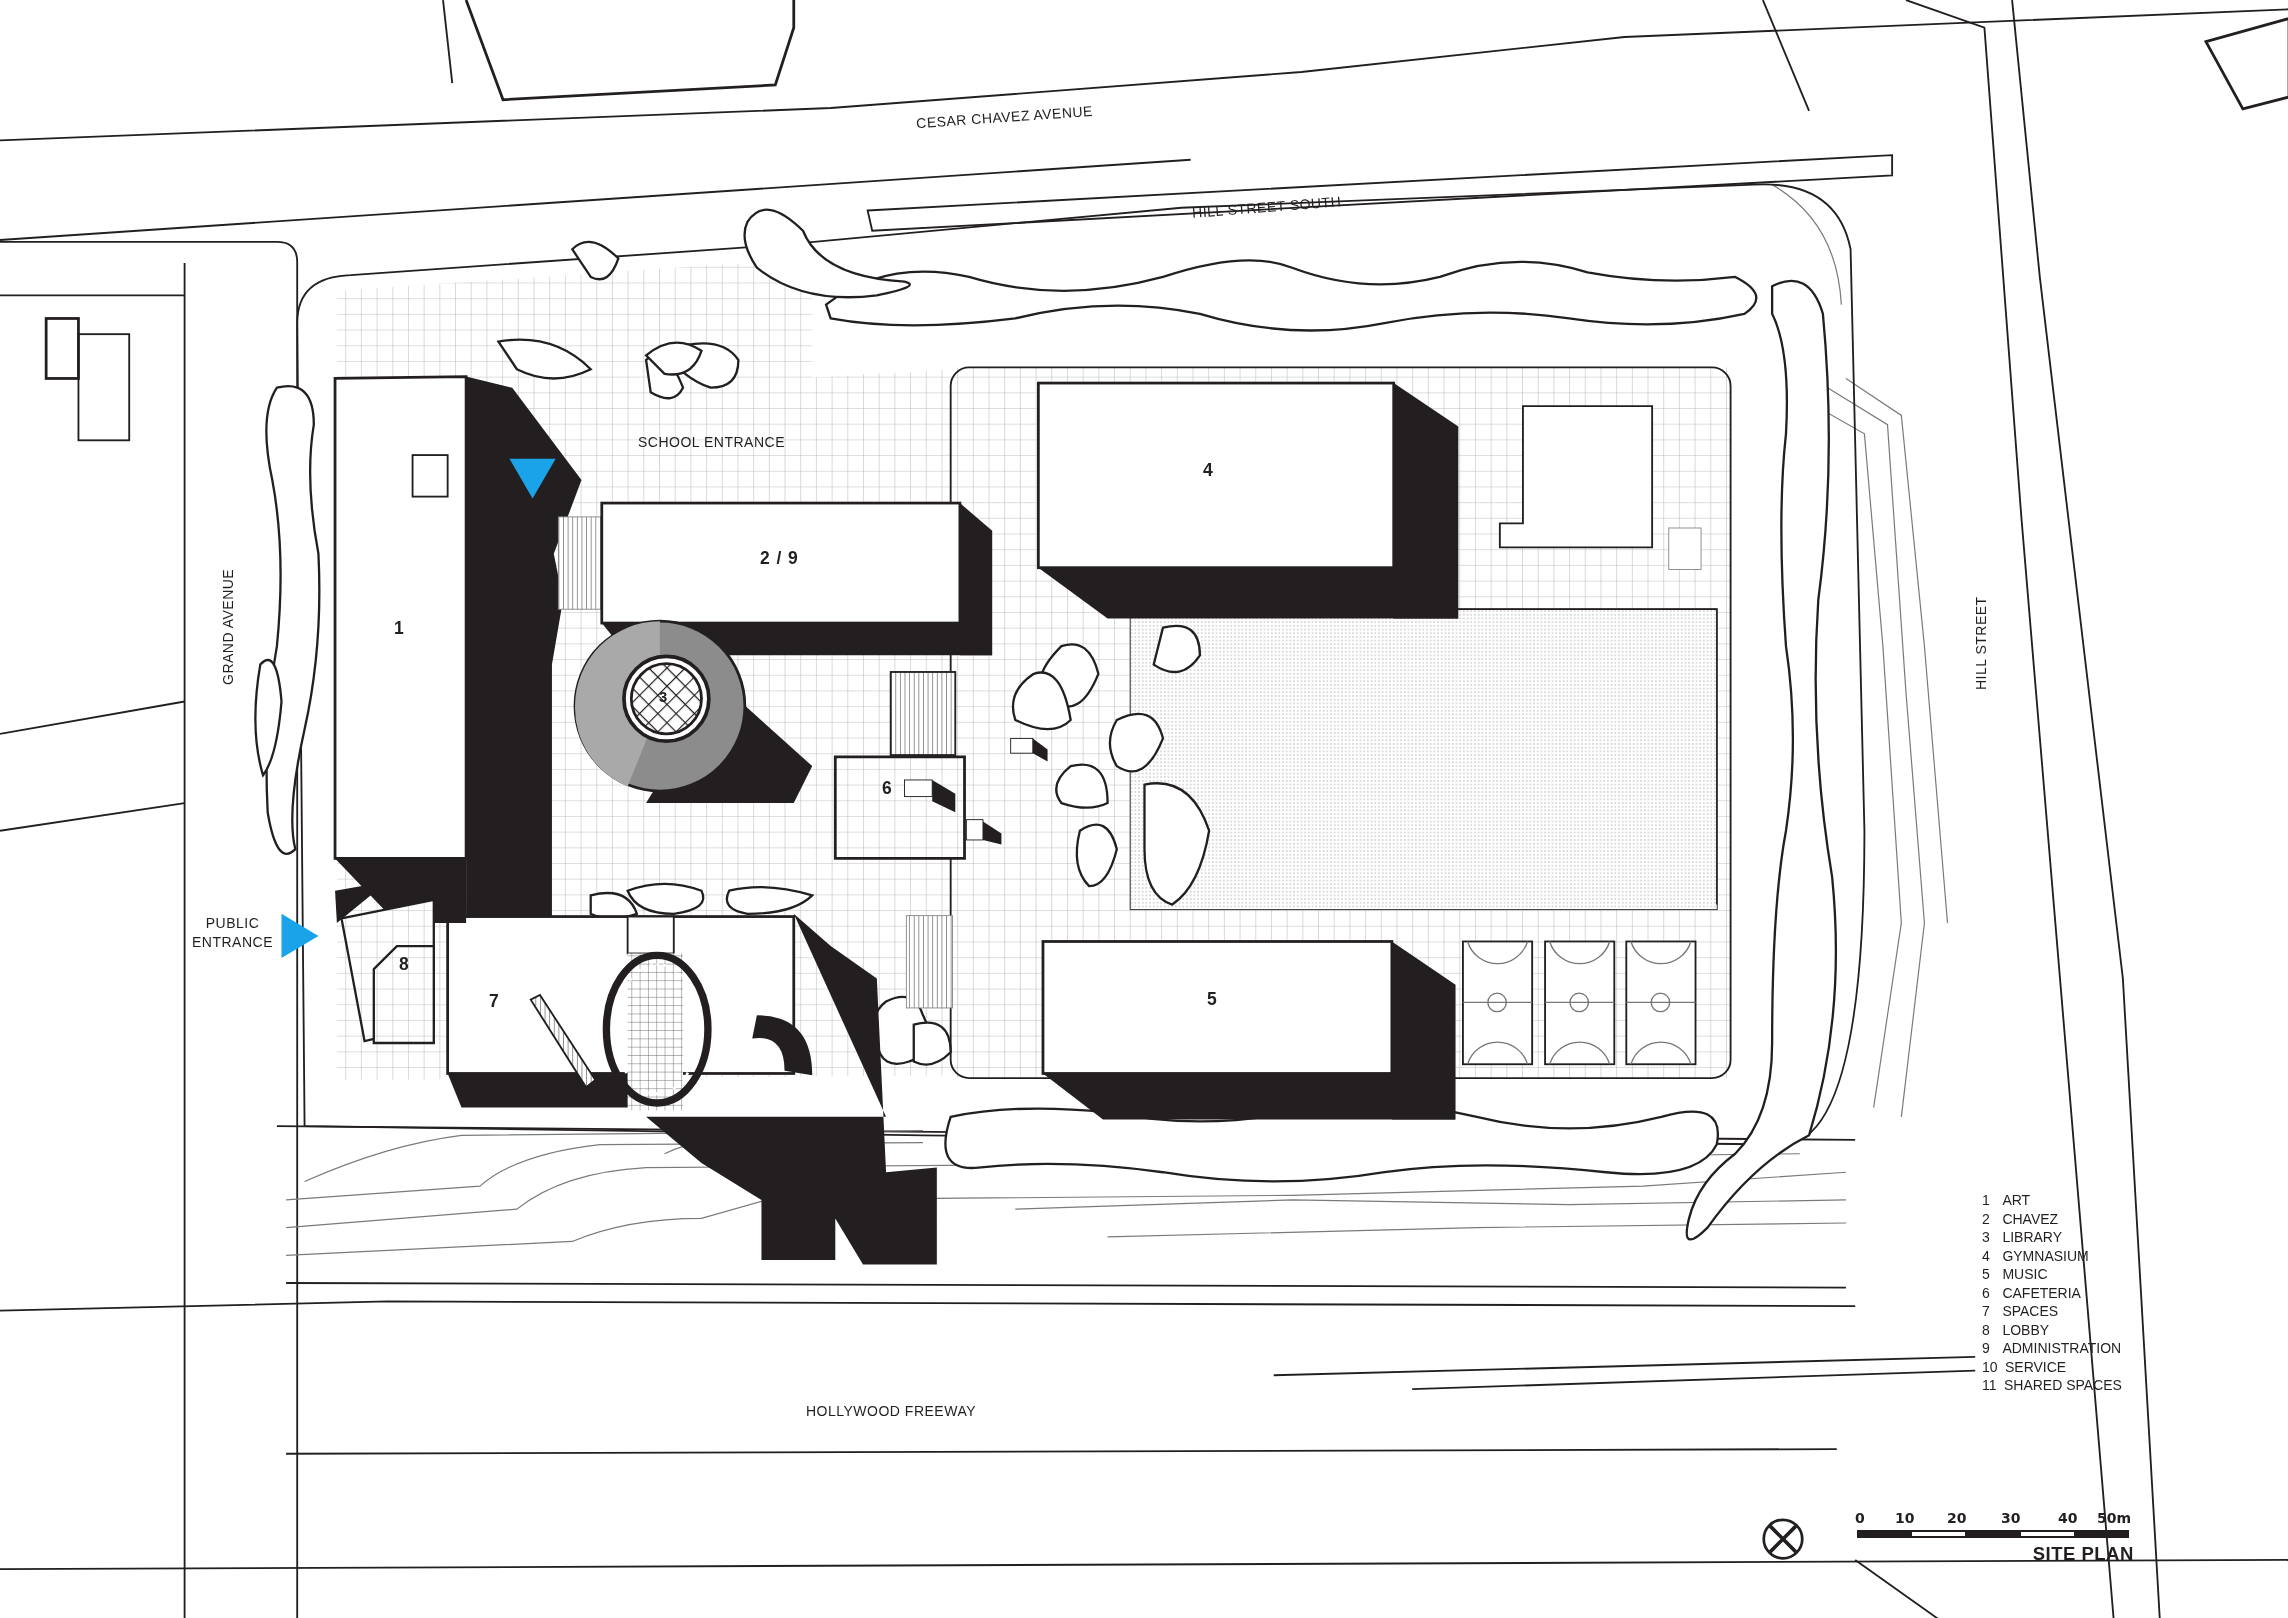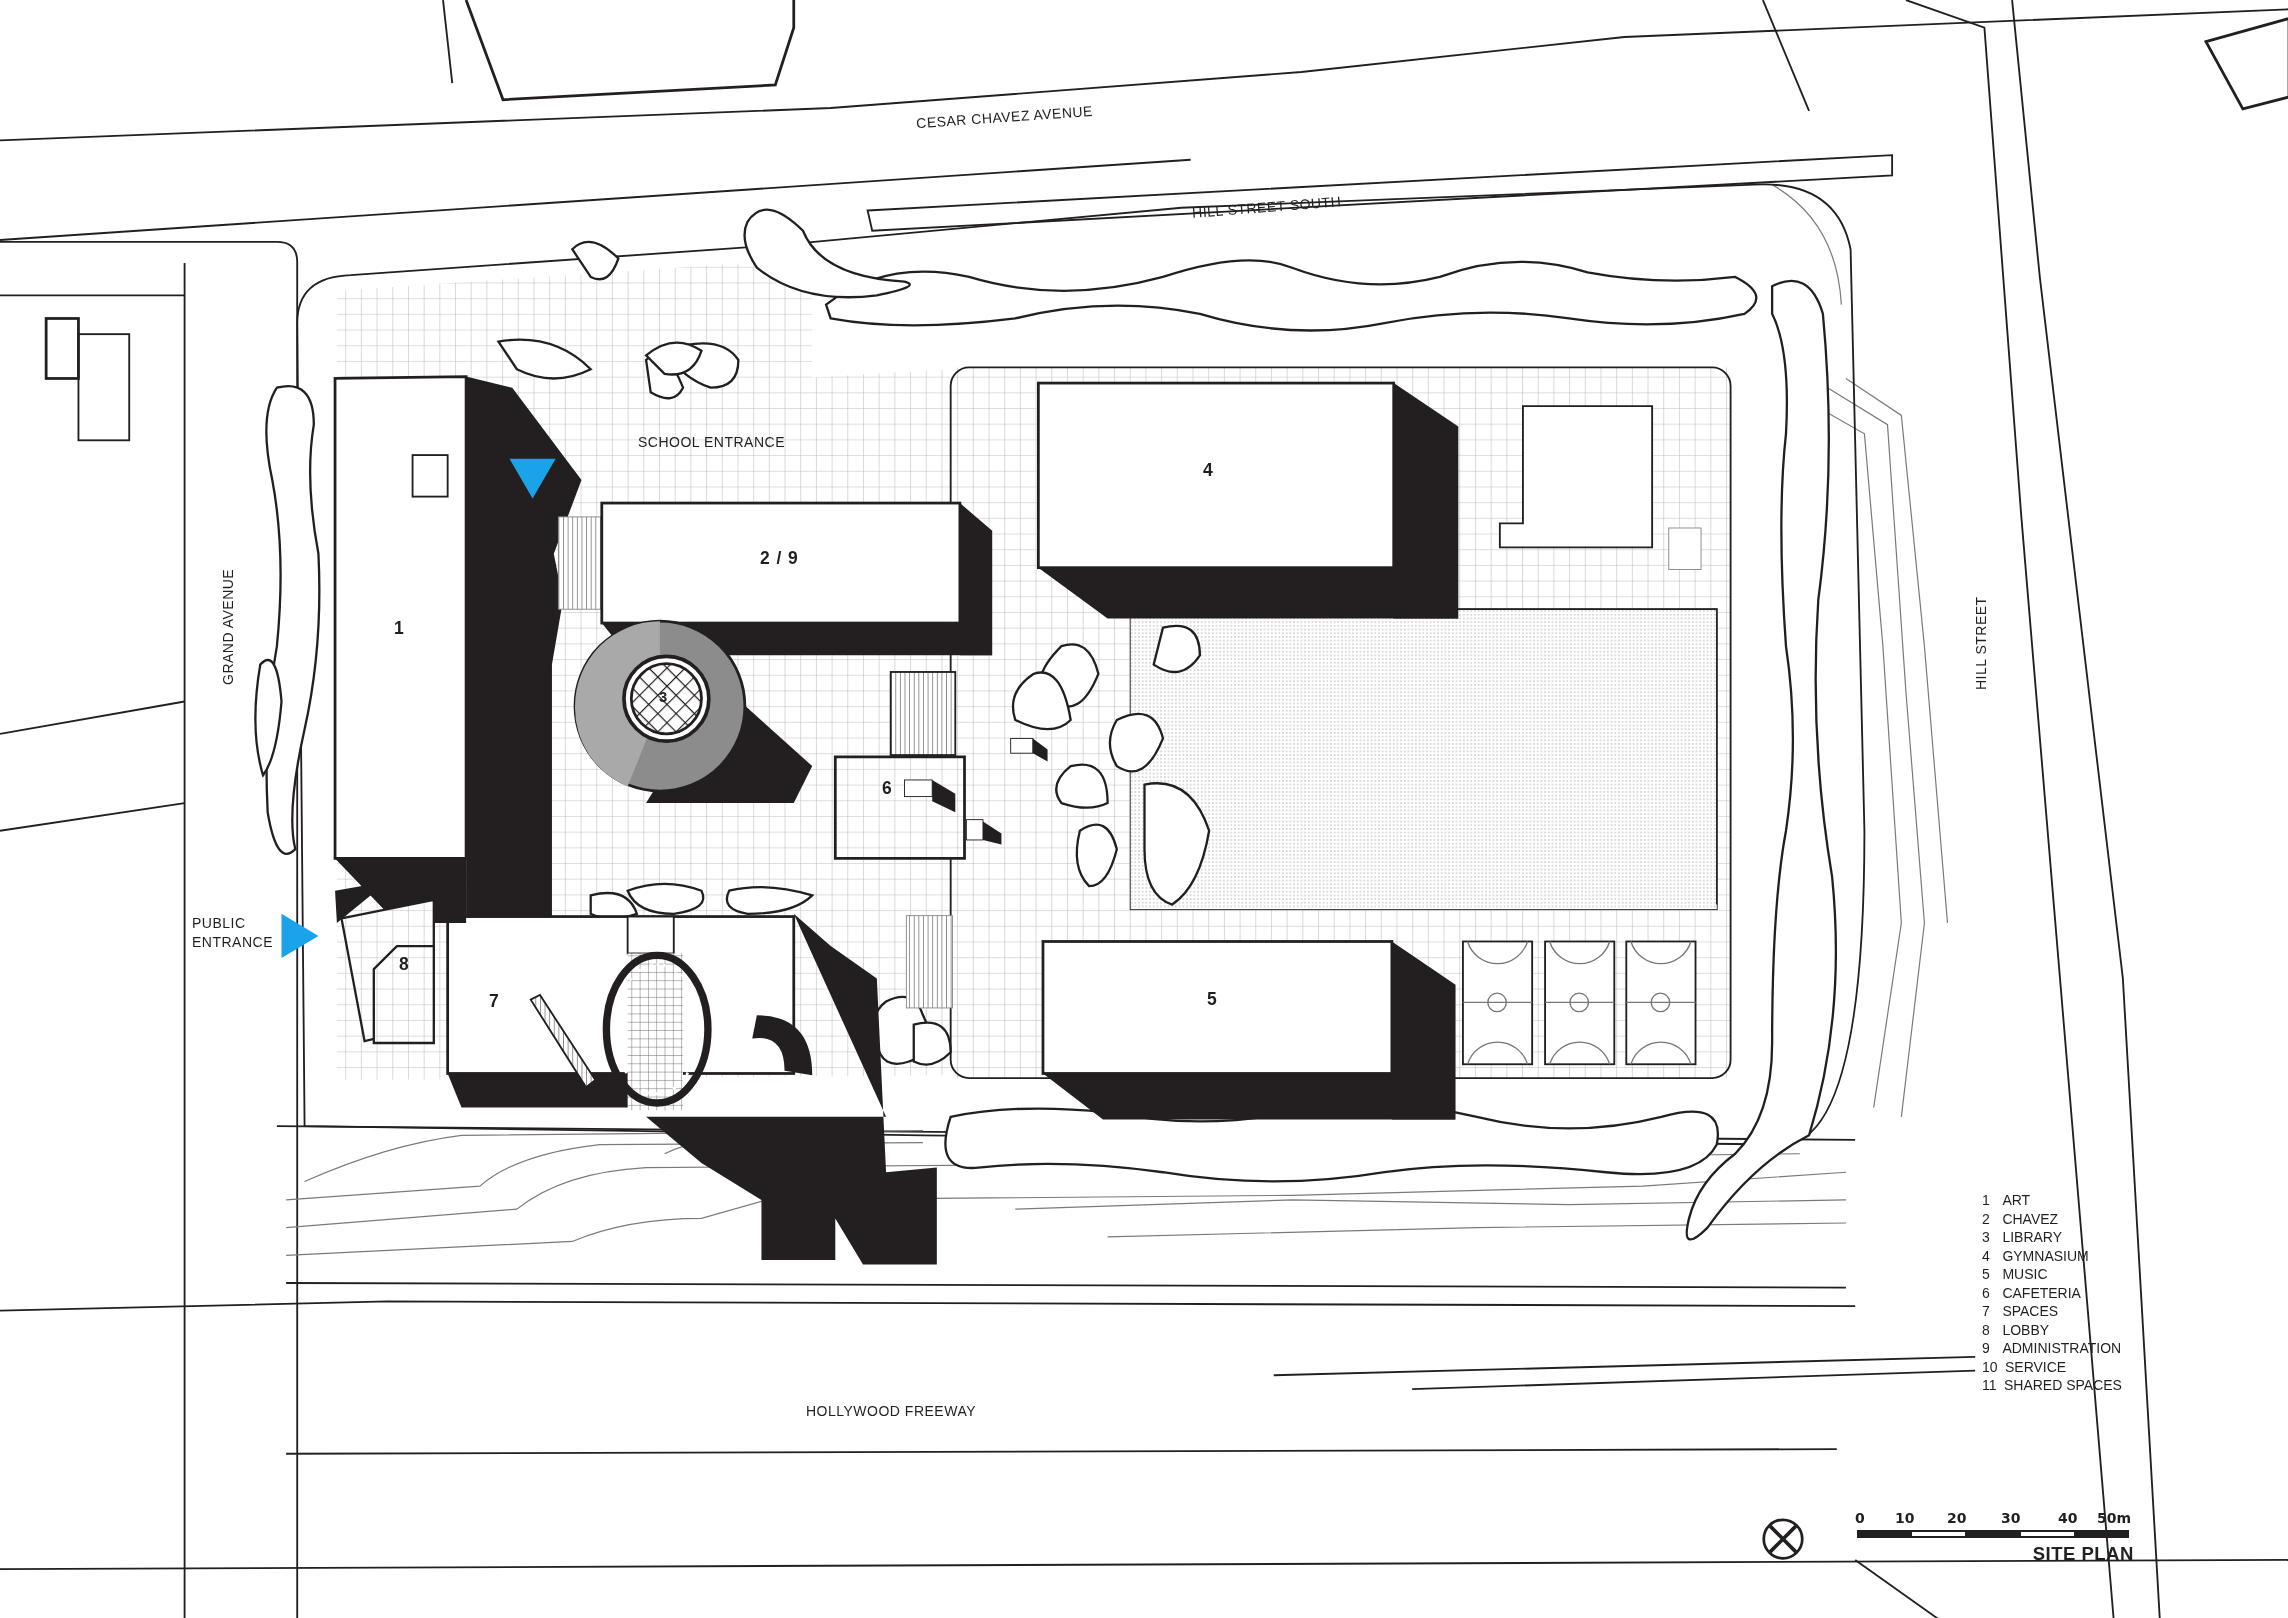--- a/index.html
+++ b/index.html
@@ -223,21 +223,21 @@
   <rect x="982" y="992" width="50" height="100" fill="url(#stair)" stroke="#888"></rect>
 </svg>
 
 <div class="lbl" style="left:916px; top:109px; transform:rotate(-4deg); font-size:14px;">CESAR CHAVEZ AVENUE</div>
 <div class="lbl" style="left:1192px; top:199px; transform:rotate(-4.5deg); font-size:14px;">HILL STREET SOUTH</div>
 <div class="lbl rot-road" style="left:220px; top:685px; transform:rotate(-90deg);">GRAND AVENUE</div>
 <div class="lbl rot-road" style="left:1973px; top:690px; transform:rotate(-90deg);">HILL STREET</div>
 <div class="lbl" style="left:806px; top:1362px;margin-top:41px;">HOLLYWOOD FREEWAY</div>
 
 <div class="lbl" style="left:609px; top:434px;margin-left:29px;">SCHOOL ENTRANCE</div>
-<div class="lbl" style="left:192px; top:914px; line-height:19.4px;">
+<div class="lbl" style="left:192px; top:914px; line-height:19.4px;text-align:center;">
   <div>PUBLIC</div>
   <div>ENTRANCE</div>
 </div>
 
 <div class="bldg-num" style="left:394px; top:618px;">1</div>
 <div class="bldg-num" style="left:760px; top:548px; letter-spacing:0.9px;">2 / 9</div>
 <div class="bldg-num" style="left:659px; top:689px; font-size:14.8px;">3</div>
 <div class="bldg-num" style="left:1203px; top:460px;">4</div>
 <div class="bldg-num" style="left:1207px; top:989px;">5</div>
 <div class="bldg-num" style="left:882px; top:778px;">6</div>

